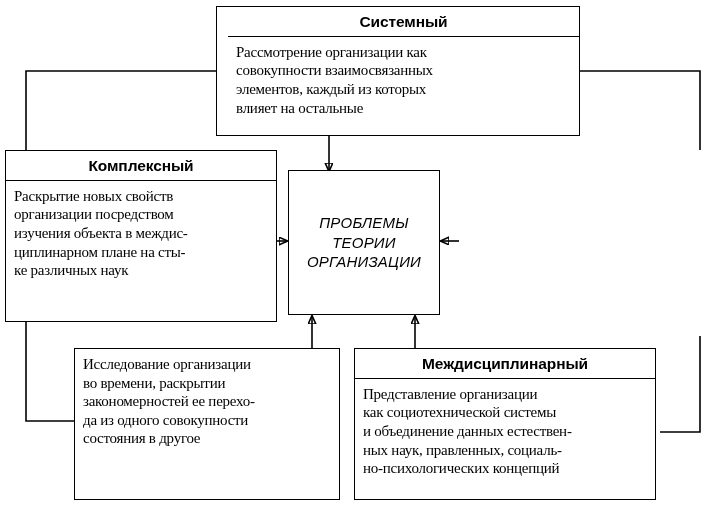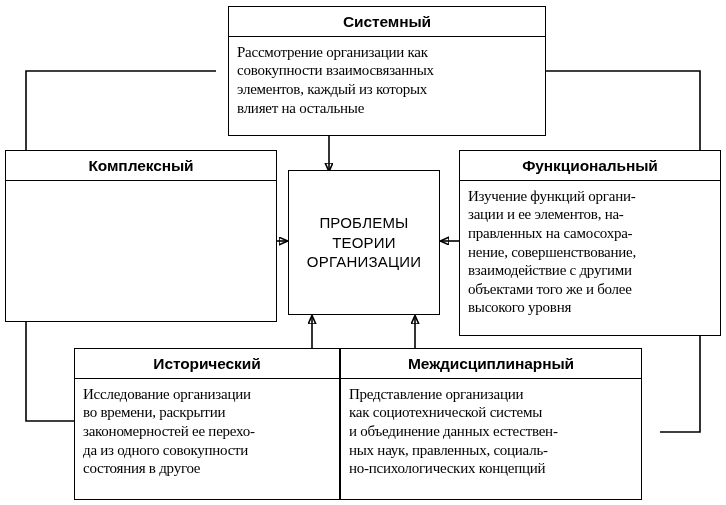--- a/index.html
+++ b/index.html
@@ -65,26 +65,26 @@
   }
   .center-text {
     font-size: 15px;
     line-height: 1.30;
     text-align: center;
     color: #000000;
     letter-spacing: 0.2px;
     white-space: pre-line;
   }
   
-  #node-top     { left: 228px; top: 6px;   width: 318px; height: 130px; }
+  #node-top     { left: 216px; top: 6px;   width: 364px; height: 130px; padding-left: 11px; }
   #node-left    { left: 5px;   top: 150px; width: 272px; height: 172px; }
   #node-right   { left: 459px; top: 150px; width: 262px; height: 186px; }
-  #node-center  { left: 288px; top: 170px; width: 152px; height: 145px; }
+  #node-center  { left: 288px; top: 170px; width: 152px; height: 145px; font-style: italic; }
   #node-bottom-left  { left: 74px;  top: 348px; width: 266px; height: 152px; }
-  #node-bottom-right { left: 340px; top: 348px; width: 302px; height: 152px; }
+  #node-bottom-right { left: 354px; top: 348px; width: 302px; height: 152px; }
 
   
   #node-bottom-right .node-body { white-space: pre-line; }
 </style>
 </head>
 <body>
 
 <div id="diagram-root">
 
   <svg id="connectors" viewBox="0 0 726 505" width="726" height="505" xmlns="http://www.w3.org/2000/svg">
@@ -116,41 +116,35 @@
   <div class="node" id="node-top">
     <div class="node-title">Системный</div>
     <div class="node-body">Рассмотрение организации как
 совокупности взаимосвязанных
 элементов, каждый из которых
 влияет на остальные</div>
   </div>
 
   <div class="node" id="node-left">
     <div class="node-title">Комплексный</div>
+    <div class="node-body">Раскрытие новых свойств
+организации посредством
+изучения объекта в междис-
+циплинарном плане на сты-
+ке различных наук</div>
   </div>
 
-  <div class="node" id="node-right">
-    <div class="node-title">Функциональный</div>
-    <div class="node-body">Изучение функций органи-
-зации и ее элементов, на-
-правленных на самосохра-
-нение, совершенствование,
-взаимодействие с другими
-объектами того же и более
-высокого уровня</div>
-  </div>
 
   <div class="node" id="node-center">
     <div class="center-text">ПРОБЛЕМЫ
 ТЕОРИИ
 ОРГАНИЗАЦИИ</div>
   </div>
 
   <div class="node" id="node-bottom-left">
-    <div class="node-title">Исторический</div>
     <div class="node-body">Исследование организации
 во времени, раскрытии
 закономерностей ее перехо-
 да из одного совокупности
 состояния в другое</div>
   </div>
 
   <div class="node" id="node-bottom-right">
     <div class="node-title">Междисциплинарный</div>
     <div class="node-body">Представление организации

